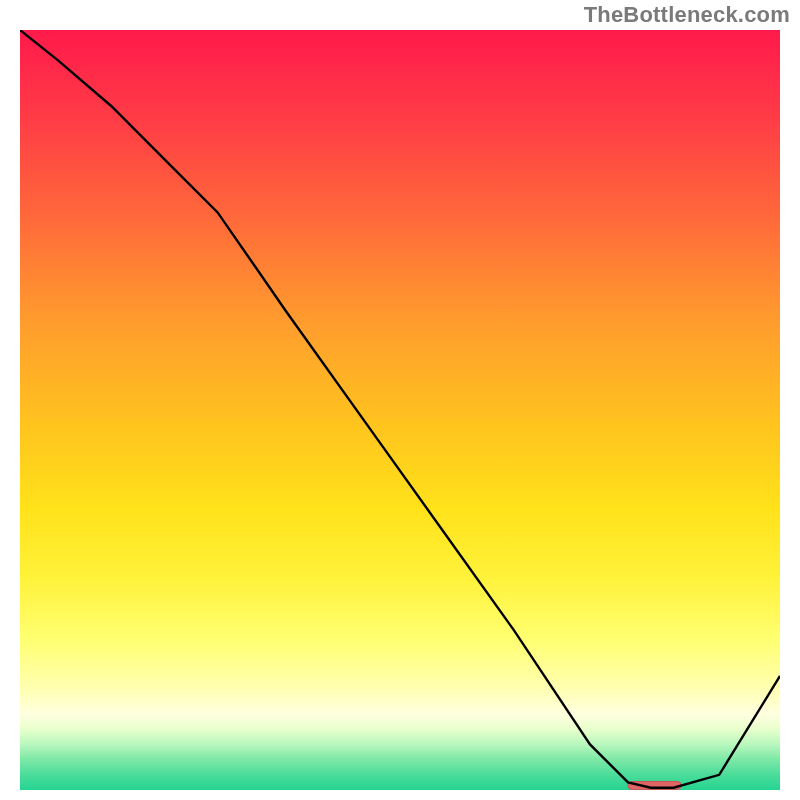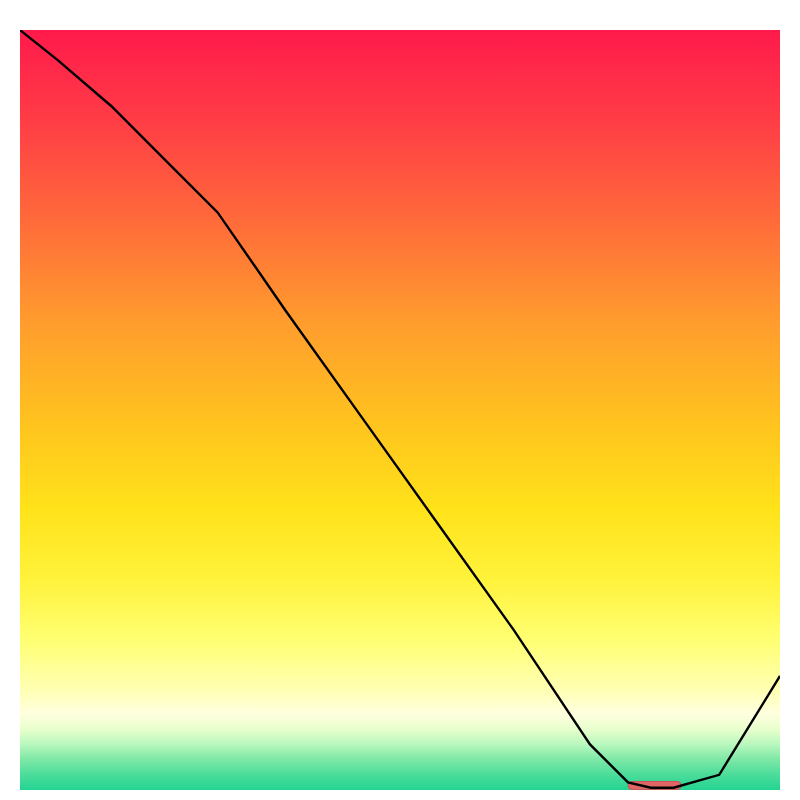--- a/index.html
+++ b/index.html
@@ -58,20 +58,21 @@
     inset: 0;
     width: 100%;
     height: 100%;
     display: block;
   }
 </style>
 </head>
 <body>
 
 <div class="wrap">
+  <div class="watermark">TheBottleneck.com</div>
 
   <div class="plot">
     <div class="gradient"></div>
 
     <svg class="overlay" viewBox="0 0 760 760" preserveAspectRatio="none">
       <rect id="optimal-rect" height="8" rx="4" ry="4" x="608" y="751.44" width="53.200000000000045" fill="#e06666" stroke="#c75454" stroke-width="1"></rect>
       <polyline id="curve-line" fill="none" stroke-width="2.4" points="0,0 38,30.399999999999977 91.2,76 152,136.80000000000007 197.6,182.39999999999998 266,281.2 342,387.6 418.00000000000006,494 494,600.4 570,714.4 608,752.4 630.8,757.72 653.6,757.72 699.2,744.8 760,646" stroke="#000000"></polyline>
     </svg>
   </div>
 </div>

